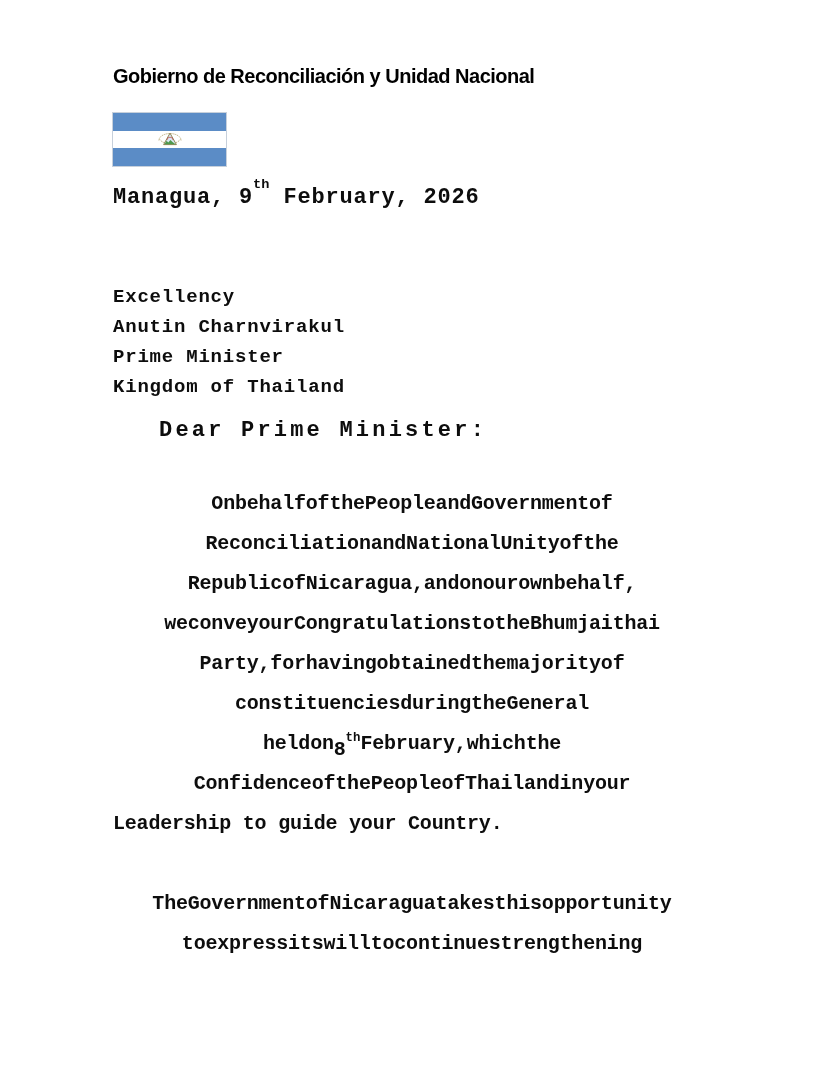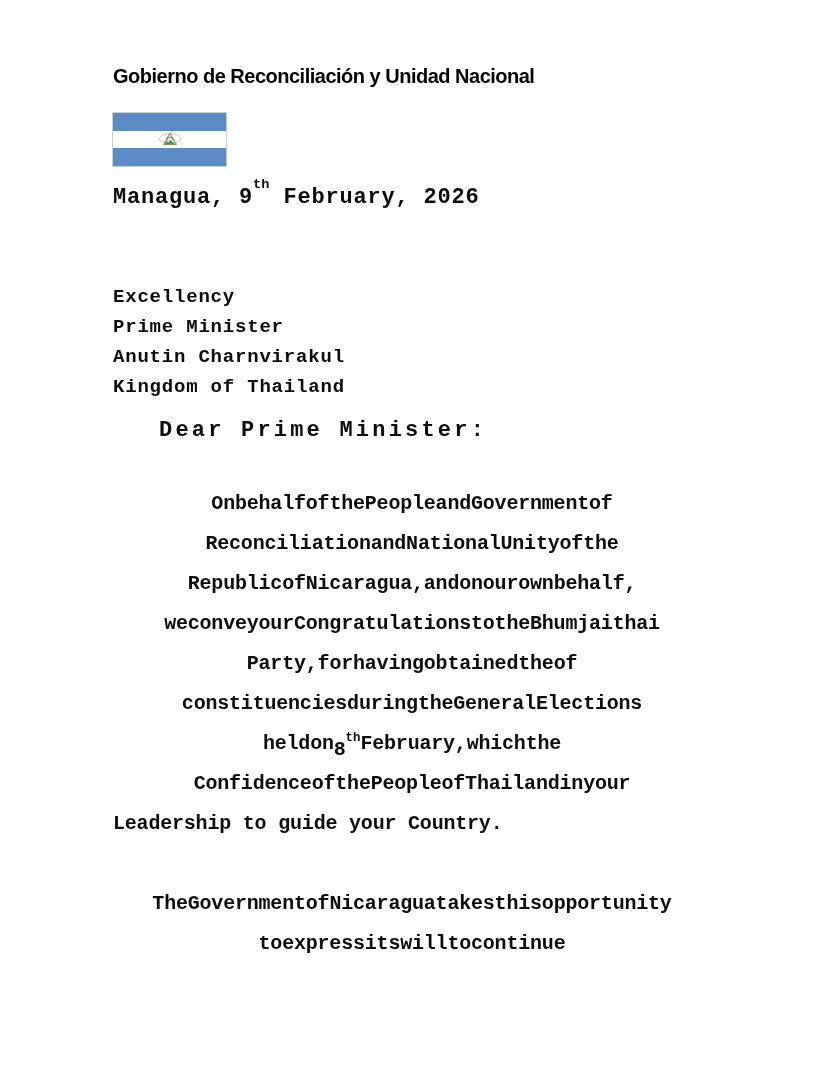--- a/index.html
+++ b/index.html
@@ -86,22 +86,22 @@
         <polygon points="13.5,15.5 16,11.5 18,13.5 20.5,10.5 23,13 26.5,15.5" fill="#4e9a4e"></polygon>
       </svg>
     </div>
     <div class="stripe" style="background: rgb(91, 140, 198);"></div>
   </div>
 
   <div class="abs mono date-line">Managua, 9<sup>th</sup> February, 2026</div>
 
   <div class="abs mono recipient">
     <div>Excellency</div>
+    <div>Anutin Charnvirakul</div>
     <div>Prime Minister</div>
-    <div>Anutin Charnvirakul</div>
     <div>Kingdom of Thailand</div>
   </div>
 
   <div class="abs mono salutation">Dear Prime Minister:</div>
 
   <div class="abs mono letter-body">
       <div class="paragraph">
         <div class="line stretch">
           <span class="word">On</span>
           <span class="word">behalf</span>
@@ -138,28 +138,28 @@
           <span class="word">to</span>
           <span class="word">the</span>
           <span class="word">Bhumjaithai</span>
         </div>
         <div class="line stretch">
           <span class="word">Party,</span>
           <span class="word">for</span>
           <span class="word">having</span>
           <span class="word">obtained</span>
           <span class="word">the</span>
+          <span class="word">majority</span>
           <span class="word">of</span>
         </div>
         <div class="line stretch">
           <span class="word">constituencies</span>
           <span class="word">during</span>
           <span class="word">the</span>
           <span class="word">General</span>
-          <span class="word">Elections</span>
         </div>
         <div class="line stretch">
           <span class="word">held</span>
           <span class="word">on</span>
           <span class="word">8<sup>th</sup></span>
           <span class="word">February,</span>
           <span class="word">which</span>
           <span class="word">the</span>
         </div>
         <div class="line stretch">
@@ -184,17 +184,18 @@
           <span class="word">this</span>
           <span class="word">opportunity</span>
         </div>
         <div class="line stretch">
           <span class="word">to</span>
           <span class="word">express</span>
           <span class="word">its</span>
           <span class="word">will</span>
           <span class="word">to</span>
           <span class="word">continue</span>
+          <span class="word">strengthening</span>
         </div>
       </div>
     </div>
 
 </div>
 
 </body></html>

